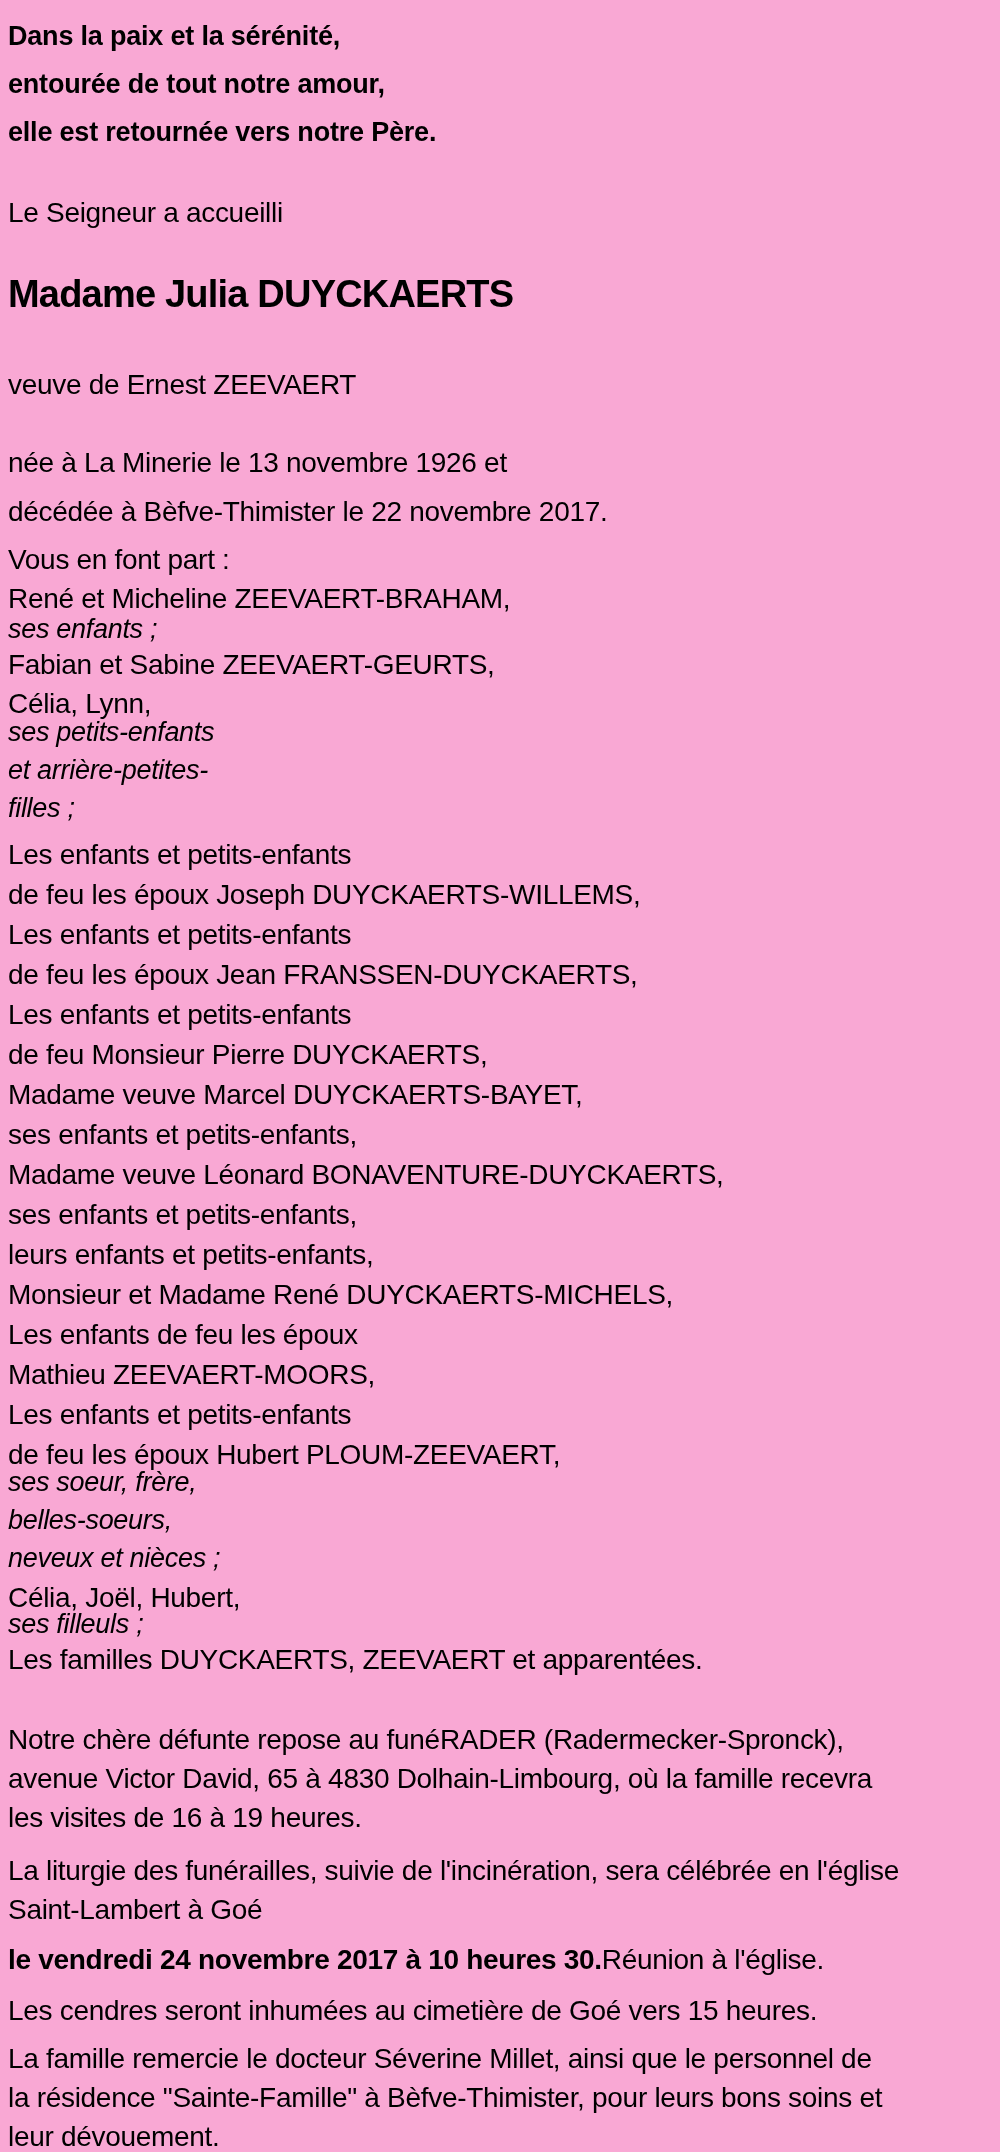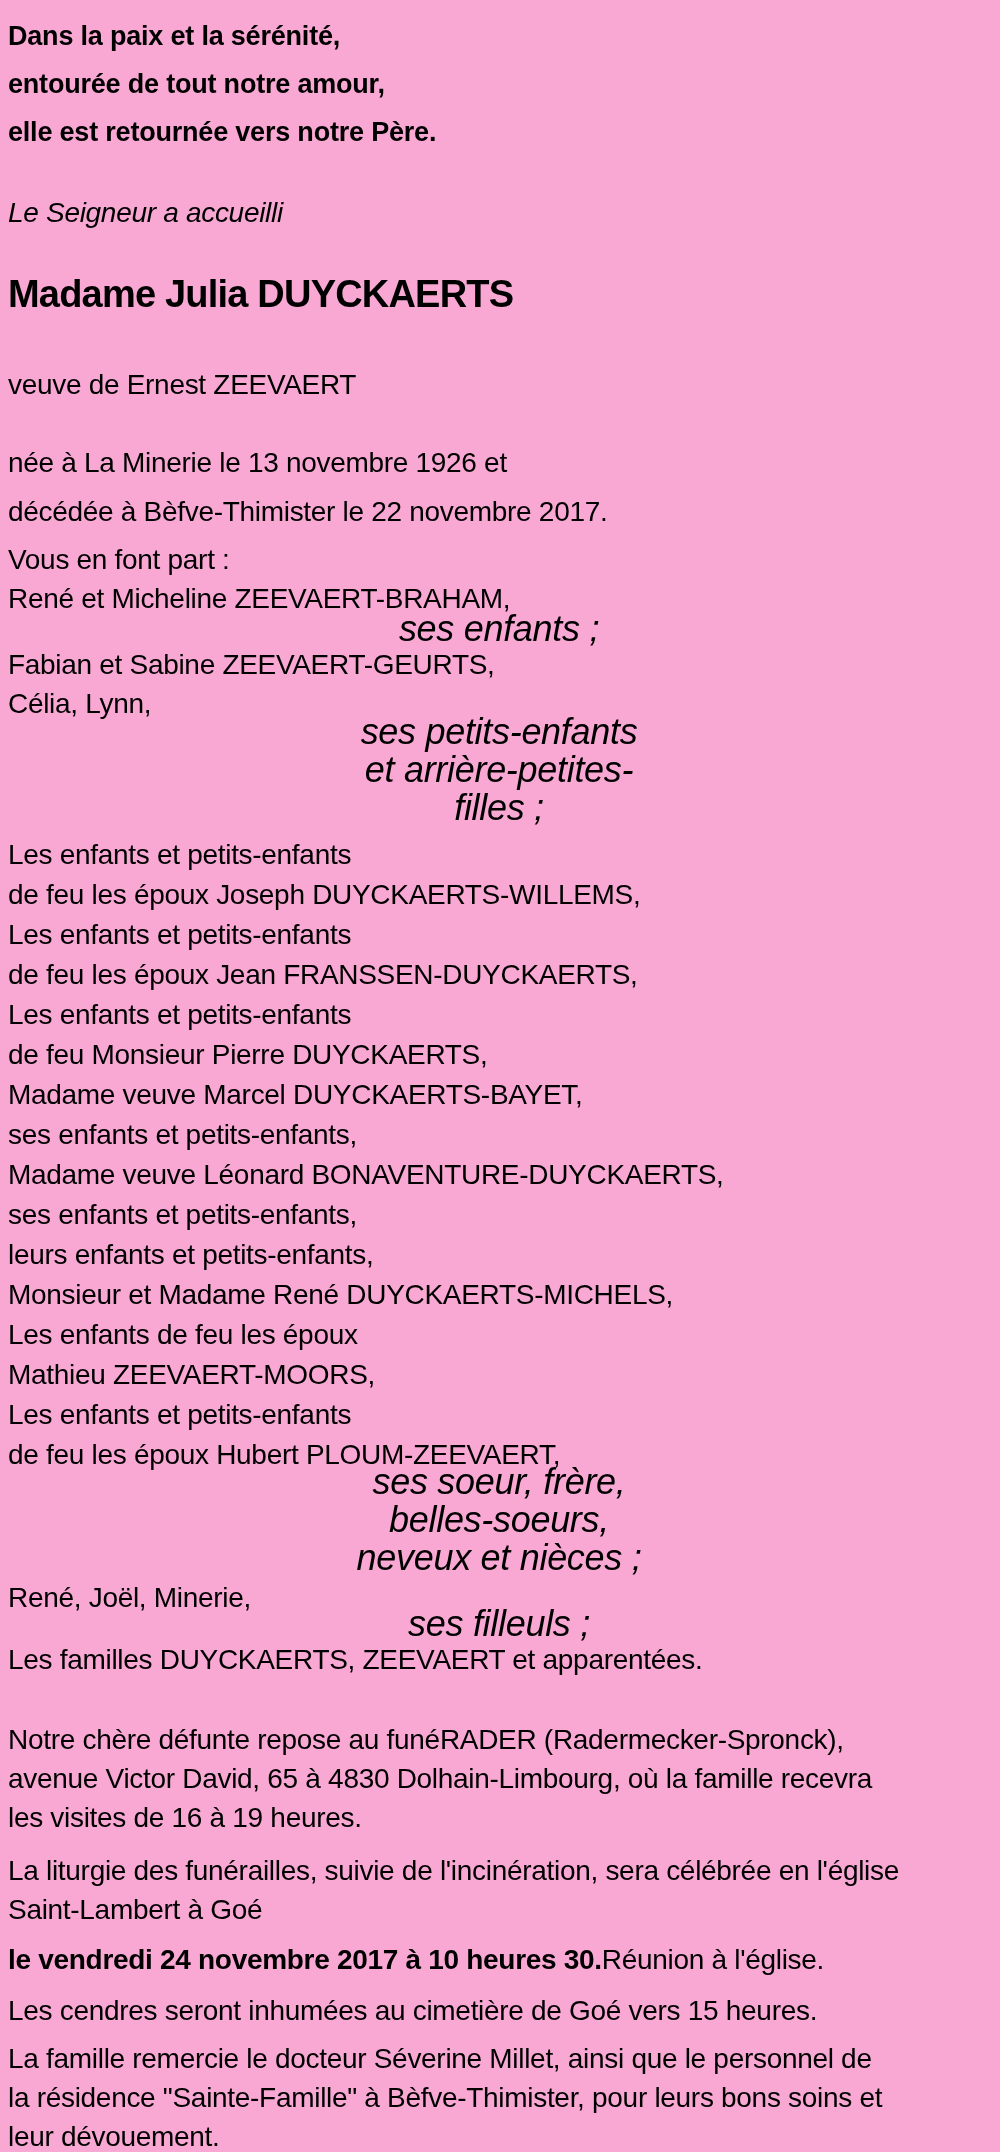--- a/index.html
+++ b/index.html
@@ -27,40 +27,40 @@
     white-space: nowrap;
   }
   
   .epigraph-line {
     font-size: 27px;
     font-weight: 700;
     line-height: 48px;
     letter-spacing: -0.2px;
     white-space: nowrap;
   }
-  .intro { margin-top: 37px; font-style: italic; }
+  .intro { margin-top: 37px; }
   .title {
     margin-top: 36px;
     font-size: 38px;
     font-weight: 700;
     line-height: 52px;
     letter-spacing: -0.8px;
     white-space: nowrap;
   }
   .widow   { margin-top: 45px; }
   .born    { margin-top: 39px; }
   .died    { margin-top: 10px; }
   .announce{ margin-top: 9px; }
   
   .relation {
-    font-size: 36px;
+    font-size: 27px;
     font-style: italic;
     line-height: 38px;
     letter-spacing: -0.3px;
-    text-align: center;
+    text-align: left;
     white-space: nowrap;
   }
   .rel-tuck-a { margin-top: -8px; }
   .grp-fabian { margin-top: -3px; }
   .rel-tuck-b { margin-top: -10px; }
   .family-block { margin-top: 8px; }
   .family-block .line { line-height: 40px; }
   .rel-tuck-c { margin-top: -12px; }
   .godsons { margin-top: 1px; }
   .rel-tuck-d { margin-top: -12px; }
@@ -127,21 +127,21 @@
       <div class="line">Les enfants et petits-enfants</div>
       <div class="line">de feu les époux Hubert PLOUM-ZEEVAERT,</div>
     </div>
 
     <div class="rel-tuck-c">
       <div class="relation">ses soeur, frère,</div>
       <div class="relation">belles-soeurs,</div>
       <div class="relation">neveux et nièces ;</div>
     </div>
 
-    <div class="line godsons">René, Joël, Minerie,</div>
+    <div class="line godsons">Célia, Joël, Hubert,</div>
 
     <div class="relation rel-tuck-d">ses filleuls ;</div>
 
     <div class="line families">Les familles DUYCKAERTS, ZEEVAERT et apparentées.</div>
   </div>
 
   <div class="para-repose">
     <div class="line">Notre chère défunte repose au funéRADER (Radermecker-Spronck),</div>
     <div class="line">avenue Victor David, 65 à 4830 Dolhain-Limbourg, où la famille recevra</div>
     <div class="line">les visites de 16 à 19 heures.</div>

